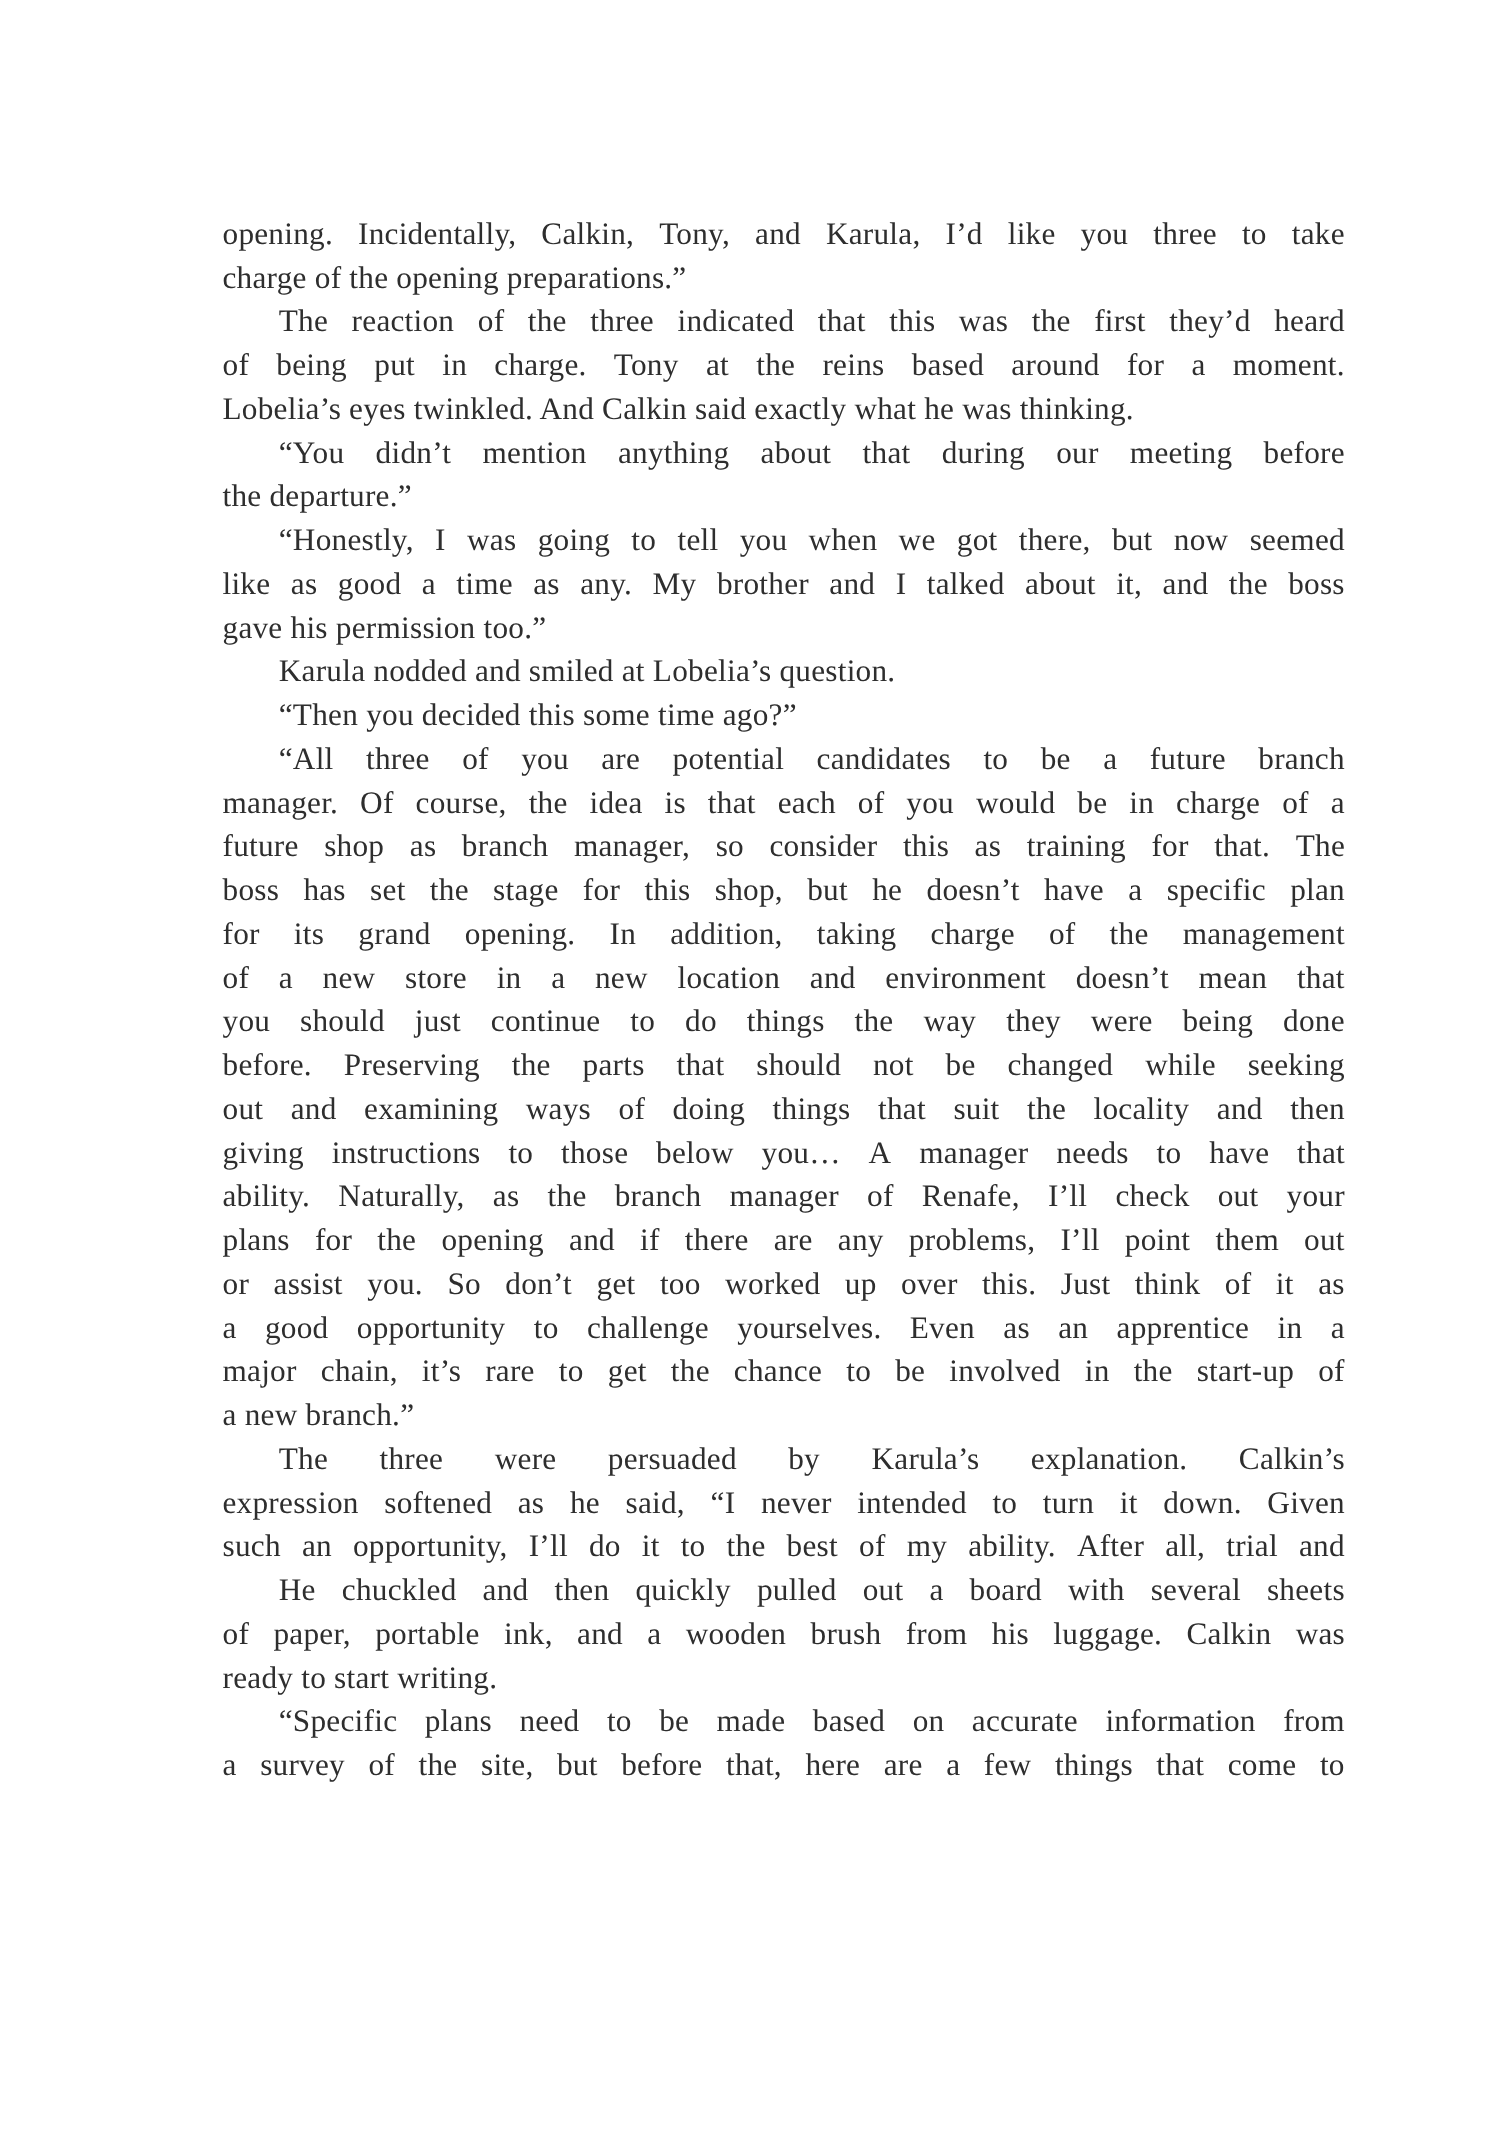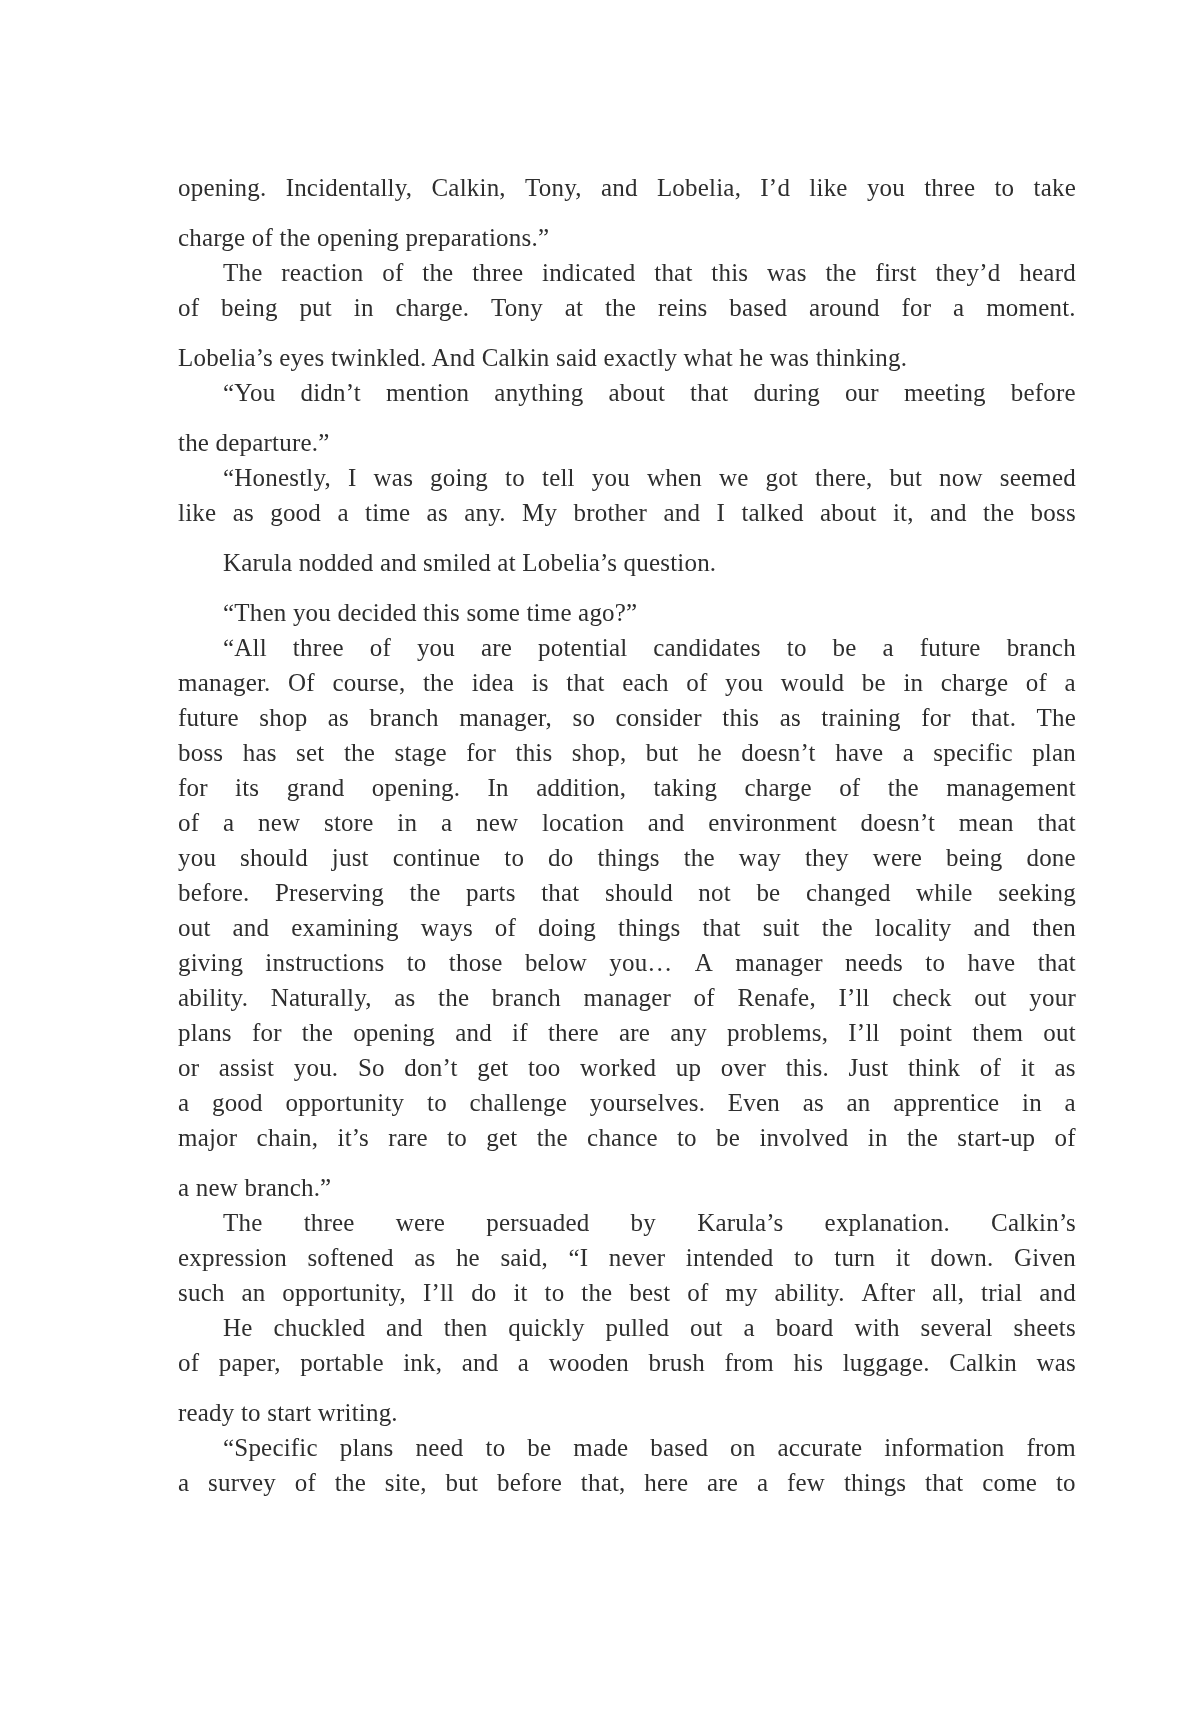--- a/index.html
+++ b/index.html
@@ -42,39 +42,38 @@
     justify-content: space-between;
   }
   .line.just span {
     white-space: pre;
     flex: 0 0 auto;
   }
   
   .line.last {
     text-align: left;
     white-space: pre;
-    margin-top: 15px;
   }
   
   .line.indent {
     padding-left: 45px;
   }
 </style>
 </head>
 <body>
 
 <div class="book-page">
   <div class="page-text">
       <div class="line just">
         <span>opening.</span>
         <span>Incidentally,</span>
         <span>Calkin,</span>
         <span>Tony,</span>
         <span>and</span>
-        <span>Lobelia,</span>
+        <span>Karula,</span>
         <span>I’d</span>
         <span>like</span>
         <span>you</span>
         <span>three</span>
         <span>to</span>
         <span>take</span>
       </div>
       <div class="line last">charge of the opening preparations.”</div>
       <div class="line indent just">
         <span>The</span>
@@ -149,20 +148,21 @@
         <span>brother</span>
         <span>and</span>
         <span>I</span>
         <span>talked</span>
         <span>about</span>
         <span>it,</span>
         <span>and</span>
         <span>the</span>
         <span>boss</span>
       </div>
+      <div class="line last">gave his permission too.”</div>
       <div class="line indent last">Karula nodded and smiled at Lobelia’s question.</div>
       <div class="line indent last">“Then you decided this some time ago?”</div>
       <div class="line indent just">
         <span>“All</span>
         <span>three</span>
         <span>of</span>
         <span>you</span>
         <span>are</span>
         <span>potential</span>
         <span>candidates</span>

